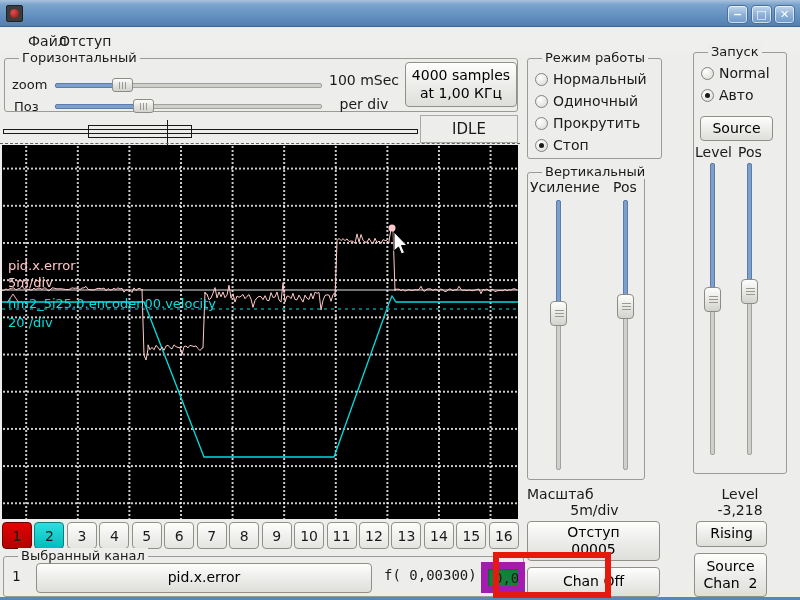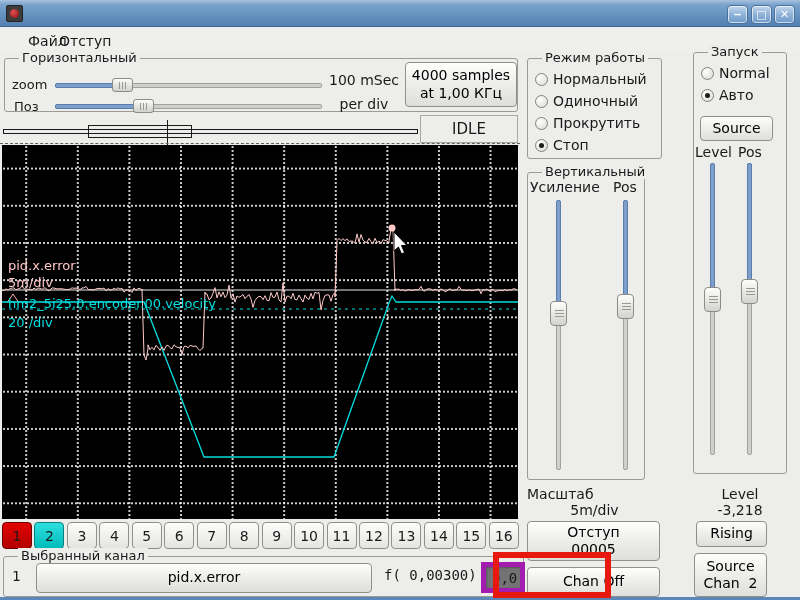--- a/index.html
+++ b/index.html
@@ -105,22 +105,22 @@
   .ch2c { color:#00e0e0; }
 
   .chanbtn { width:30px; height:27px; border-radius:4px; border:1px solid #918f88;
     background:linear-gradient(to bottom,#fdfdfc,#e4e4e1); font-size:14px;
     display:flex; align-items:center; justify-content:center; }
   .chanbtn.red { background:linear-gradient(to bottom,#e20303,#b40000); border-color:#6d0000; }
   .chanbtn.cyan { background:linear-gradient(to bottom,#2fdfdf,#00bcbc); border-color:#067f7f; }
 
   .mono { font-family:"DejaVu Sans Mono","Liberation Mono",monospace; white-space:pre; }
 
-  .entry { border:5px solid #a21caf; box-shadow:inset 1px 1px 2px rgba(0,0,0,.25);
-    background:#737373; overflow:hidden; display:flex; align-items:center;text-align:right; }
+  .entry { border:7px solid #a21caf; box-shadow:inset 1px 1px 2px rgba(0,0,0,.25);
+    background:#15803d; overflow:hidden; display:flex; align-items:center;text-align:right; }
 
   .dashline { border-top:1px dashed #60605c; height:0; }
 
   .annotation { border:6px solid #e7190f; background:transparent; z-index:60; }
 
   .bottom-edge { left:0; top:597px; width:800px; height:3px; background:#5b86b8; }
 </style>
 </head>
 <body>
 

